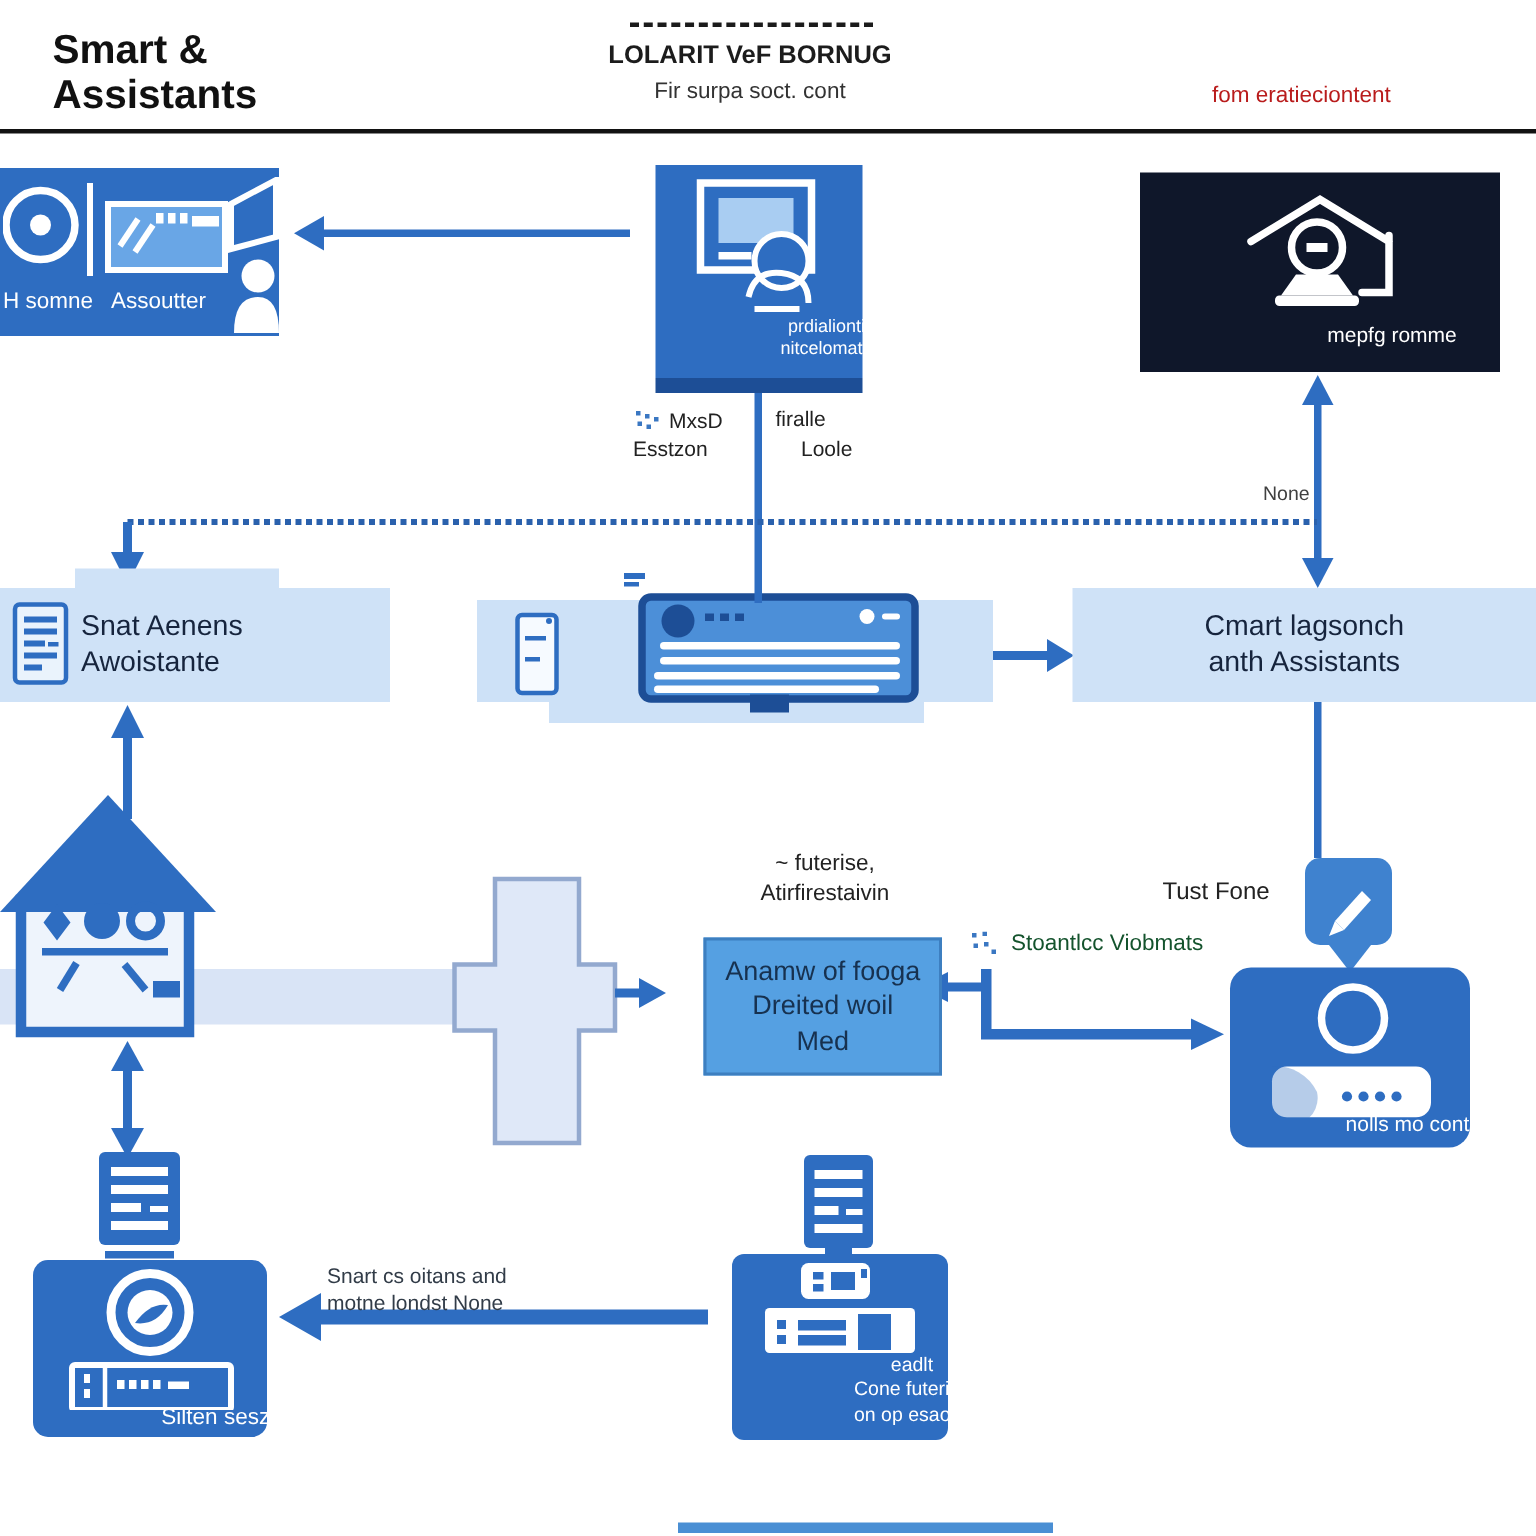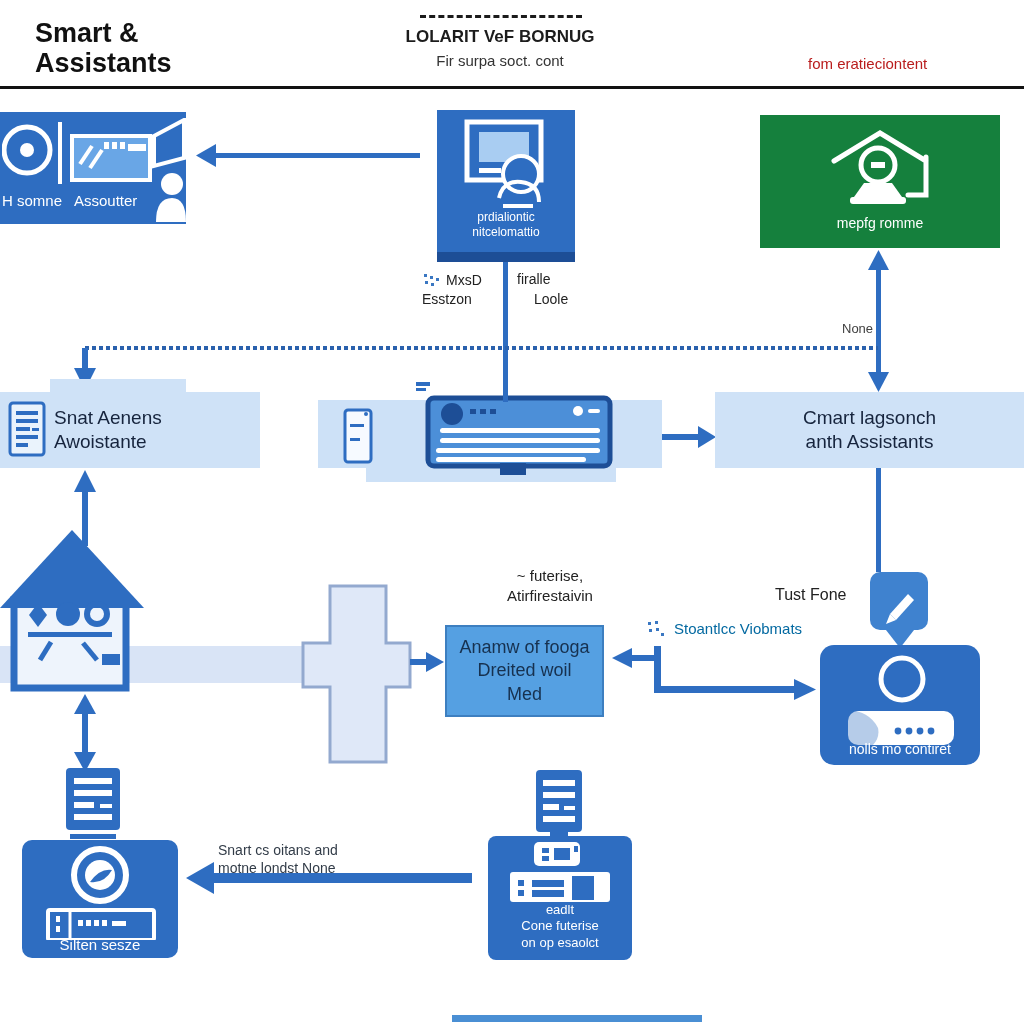--- a/index.html
+++ b/index.html
@@ -2,21 +2,21 @@
 <html><head>
 <meta charset="utf-8">
 <style>
   html,body{margin:0;padding:0;background:#fff;}
   #canvas{position:relative;width:1024px;height:1024px;background:#ffffff;overflow:hidden;
           font-family:"Liberation Sans", sans-serif;}
   .abs{position:absolute;}
   .txt{position:absolute;color:#1a1a1a;}
   .blue-box{position:absolute;background:#2e6dc1;color:#fff;}
   .light-box{position:absolute;background:#cfe2f7;color:#16243d;}
-  .caption{color:#fff;text-align:center;line-height:1.25;}
+  .caption{color:#fff;text-align:center;line-height:1.25;padding-left:48px;}
   #svg-layer{position:absolute;left:0;top:0;z-index:1;}
   .layer2{z-index:2;}
   .hline{position:absolute;left:0;top:86px;width:1024px;height:3px;background:#121212;}
   .dashed-top{position:absolute;left:420px;top:15px;width:162px;border-top:3px dashed #1b1b1b;}
   .hdr-left{left:35px;top:18px;font-size:27px;font-weight:700;line-height:1.12;color:#111;}
   .hdr-c-title{left:385px;top:27px;width:230px;text-align:center;font-size:17px;font-weight:600;color:#1c1c1c;}
   .hdr-c-sub{left:385px;top:52px;width:230px;text-align:center;font-size:15px;color:#333;}
   .hdr-r-title{left:808px;top:17px;font-size:28px;font-weight:700;color:#151515;}
   .hdr-r-sub{left:808px;top:55px;font-size:15px;color:#b91c1c;}
   .small-lbl{font-size:14px;color:#222;}
@@ -198,21 +198,21 @@
       <path d="M40,80 Q44,62 62,64 Q80,66 80,84" fill="none" stroke="#fff" stroke-width="4"></path>
       <path d="M44,88 H74" stroke="#fff" stroke-width="4"></path>
     </svg>
     <div class="abs caption" style="left:0;top:100px;width:138px;font-size:12px;">
       <div>prdialiontic</div>
       <div>nitcelomattio</div>
     </div>
   </div>
   <div class="abs layer2" style="left:437px;top:252px;width:138px;height:10px;background:#1d4e96;"></div>
 
-  <div class="blue-box layer2" style="left:760px;top:115px;width:240px;height:133px;background:#15803d;">
+  <div class="blue-box layer2" style="left:760px;top:115px;width:240px;height:133px;background:#0f172a;">
     <svg class="abs" style="left:60px;top:8px;" width="120" height="86">
       <path d="M14,38 L60,10 L106,38 M106,34 V72 H88" fill="none" stroke="#fff" stroke-width="5" stroke-linecap="round"></path>
       <circle cx="58" cy="42" r="17" fill="none" stroke="#fff" stroke-width="5"></circle>
       <rect x="51" y="39" width="14" height="6" fill="#fff"></rect>
       <path d="M44,60 L72,60 L82,74 L34,74 Z" fill="#fff"></path>
       <rect x="30" y="74" width="56" height="7" rx="3" fill="#fff"></rect>
     </svg>
     <div class="abs caption" style="left:0;top:100px;width:240px;font-size:14px;">mepfg romme</div>
   </div>
 
@@ -251,36 +251,36 @@
       <div>Snat Aenens</div>
       <div>Awoistante</div>
     </div>
   </div>
 
   <div class="txt layer2" style="left:450px;top:566px;width:200px;text-align:center;font-size:15px;line-height:1.3;color:#222;">
     <div>~ futerise,</div>
     <div>Atirfirestaivin</div>
   </div>
 
-  <div class="abs layer2" style="left:445px;top:625px;width:155px;height:88px;background:#55a0e2;border:2px solid #3d7fc0;display:flex;align-items:center;justify-content:center;">
+  <div class="abs layer2" style="left:469px;top:625px;width:155px;height:88px;background:#55a0e2;border:2px solid #3d7fc0;display:flex;align-items:center;justify-content:center;">
     <div style="text-align:center;font-size:18px;line-height:1.3;color:#17314f;">
       <div>Anamw of fooga</div>
       <div>Dreited woil</div>
       <div>Med</div>
     </div>
   </div>
 
   <svg class="abs layer2" style="left:648px;top:621px;" width="18" height="18">
     <rect x="0" y="1" width="3" height="3" fill="#3a77c2"></rect>
       <rect x="7" y="0" width="3" height="3" fill="#3a77c2"></rect>
     <rect x="1" y="8" width="3" height="3" fill="#3a77c2"></rect>
       <rect x="8" y="7" width="3" height="3" fill="#3a77c2"></rect>
     <rect x="13" y="12" width="3" height="3" fill="#3a77c2"></rect>
   </svg>
-  <span class="txt layer2" style="left:674px;top:620px;font-size:15px;color:#0369a1;">Stoantlcc Viobmats</span>
+  <span class="txt layer2" style="left:674px;top:620px;font-size:15px;color:#14532d;">Stoantlcc Viobmats</span>
   <span class="txt layer2" style="left:775px;top:586px;font-size:16px;color:#222;">Tust Fone</span>
 
   <div class="abs layer2" style="left:870px;top:572px;width:58px;height:58px;background:#3f82cf;border-radius:10px;">
     <svg width="58" height="58">
       <path d="M20,42 L38,22 L44,28 L26,48 Z" fill="#fff"></path>
       <polygon points="20,42 16,52 26,48" fill="#fff"></polygon>
     </svg>
   </div>
 
   <div class="blue-box layer2" style="left:820px;top:645px;width:160px;height:120px;border-radius:14px;">

